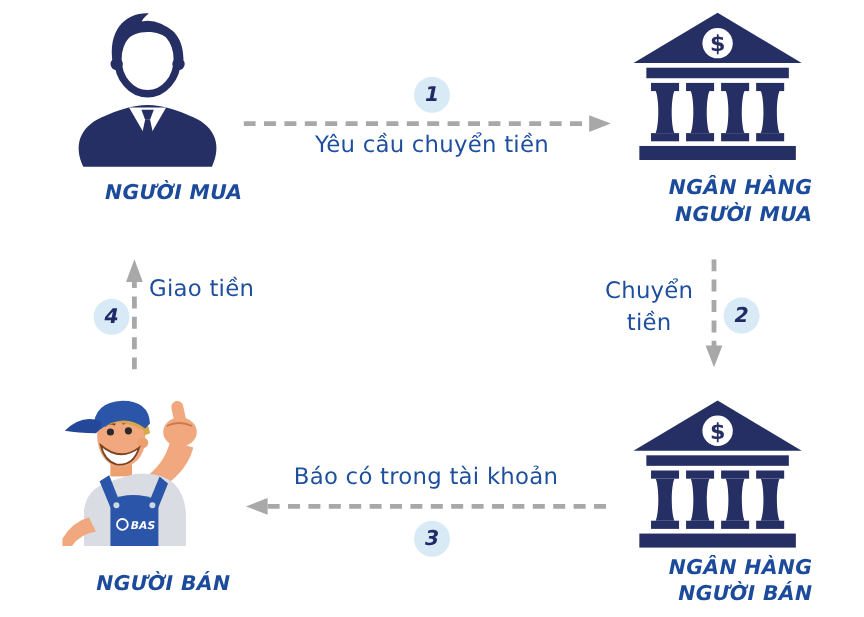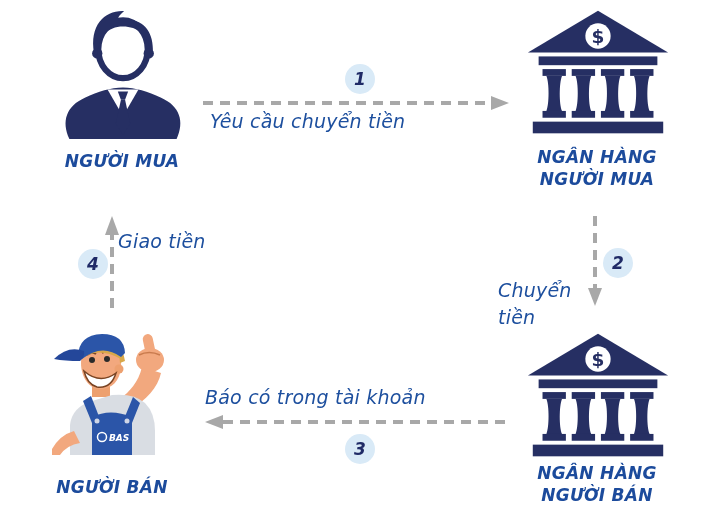--- a/index.html
+++ b/index.html
@@ -3,27 +3,27 @@
 <meta charset="utf-8">
 <style>
   html,body{margin:0;padding:0;background:#fff;}
   .stage{
     position:relative;width:720px;height:514px;background:#ffffff;overflow:hidden;
     font-family:"DejaVu Sans","Liberation Sans",sans-serif;
   }
   .abs{position:absolute;}
   
   .entity-label{
-    position:absolute;text-align:center;font-style:italic;font-weight:bold;
+    position:absolute;text-align:right;font-style:italic;font-weight:bold;
     font-size:17px;line-height:22px;color:#1c4b9c;letter-spacing:.3px;white-space:nowrap;
   }
   .entity-label span{display:block;}
   
   .flow-label{
-    position:absolute;text-align:left;font-style:italic;font-weight:400;
+    position:absolute;text-align:center;font-weight:400;
     font-size:19px;color:#1d4f9e;letter-spacing:.2px;
   }
   .flow-label span{display:block;}
   
   .step-circle{
     position:absolute;width:30px;height:30px;border-radius:50%;
     background:#d9eaf7;color:#1f2a66;font-weight:bold;font-style:italic;
     font-size:17px;line-height:30px;text-align:center;
   }
   svg{display:block;}
@@ -89,21 +89,21 @@
   <div class="step-circle" style="left:345px;top:64px;">1</div>
   <div class="flow-label" style="left:210px;top:110px;width:300px;">
     <span>Yêu cầu chuyển tiền</span>
   </div>
 
   <svg class="abs" style="left:587px;top:216px;" width="16" height="92" aria-hidden="true">
     <line class="arrow-line" x1="8" y1="0" x2="8" y2="74"></line>
     <polygon class="arrow-head" points="1,72 15,72 8,90"></polygon>
   </svg>
   <div class="step-circle" style="left:603px;top:248px;">2</div>
-  <div class="flow-label" style="left:498px;top:229px;width:86px;line-height:27px;margin-top:48px;">
+  <div class="flow-label" style="left:498px;top:229px;width:86px;line-height:27px;">
     <span>Chuyển</span>
     <span>tiền</span>
   </div>
 
   <svg class="abs" style="left:104px;top:213px;" width="16" height="95" aria-hidden="true">
     <line class="arrow-line" x1="8" y1="95" x2="8" y2="20"></line>
     <polygon class="arrow-head" points="1,22 15,22 8,3"></polygon>
   </svg>
   <div class="step-circle" style="left:78px;top:249px;">4</div>
   <div class="flow-label" style="left:118px;top:229px;width:100px;line-height:24px;">

